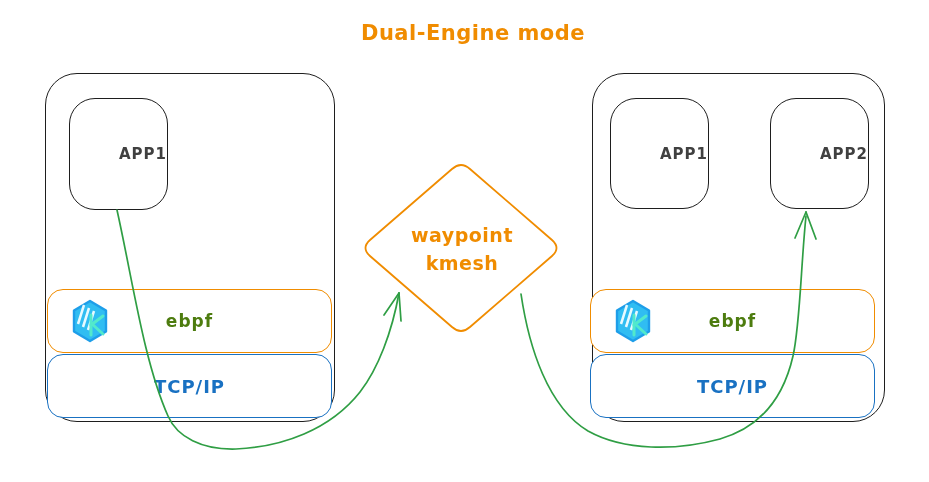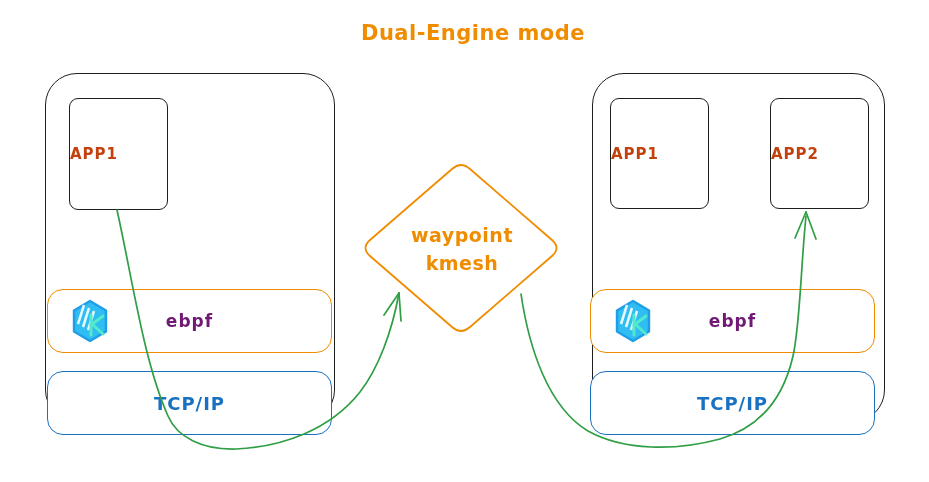--- a/index.html
+++ b/index.html
@@ -10,38 +10,38 @@
   .title{
     position:absolute;left:0;top:21px;width:946px;text-align:center;
     font-size:21px;font-weight:bold;color:#f08c00;letter-spacing:0.5px;
   }
   .node{
     position:absolute;border:1.7px solid #1e1e1e;border-radius:32px;background:transparent;
   }
   .node-left{left:45px;top:73px;width:288px;height:347px;}
   .node-right{left:592px;top:73px;width:291px;height:347px;}
   .app{
-    position:absolute;border:1.6px solid #1e1e1e;border-radius:9px;background:#ffffff;
-    display:flex;align-items:center;justify-content:flex-start;
-    font-size:15px;font-weight:bold;color:#c2410c;letter-spacing:1px;
+    position:absolute;border:1.6px solid #1e1e1e;border-radius:26px;background:#ffffff;
+    display:flex;align-items:center;justify-content:flex-end;
+    font-size:15px;font-weight:bold;color:#404040;letter-spacing:1px;
   }
   .app-l1{left:69px;top:98px;width:97px;height:110px;}
   .app-r1{left:610px;top:98px;width:97px;height:109px;}
   .app-r2{left:770px;top:98px;width:97px;height:109px;}
   .bar{
     position:absolute;border-radius:16px;background:#ffffff;
     display:flex;align-items:center;justify-content:center;
   }
   .bar-ebpf{border:1.9px solid #f08c00;}
-  .bar-tcp{border:1.9px solid #1971c2;margin-top:17px;}
+  .bar-tcp{border:1.9px solid #1971c2;}
   .ebpf-l{left:47px;top:289px;width:283px;height:62px;}
   .tcp-l {left:47px;top:354px;width:283px;height:62px;}
   .ebpf-r{left:590px;top:289px;width:283px;height:62px;}
   .tcp-r {left:590px;top:354px;width:283px;height:62px;}
-  .bar-label-ebpf{font-size:17px;font-weight:bold;color:#701a75;letter-spacing:1px;}
+  .bar-label-ebpf{font-size:17px;font-weight:bold;color:#4d7c0f;letter-spacing:1px;}
   .bar-label-tcp{font-size:18px;font-weight:bold;color:#1971c2;letter-spacing:1px;}
   .logo{position:absolute;left:22px;top:9px;width:40px;height:44px;}
   .overlay{position:absolute;left:0;top:0;width:929px;height:482px;pointer-events:none;z-index:5;}
   .waypoint-label{
     position:absolute;left:361px;top:221px;width:202px;text-align:center;z-index:6;
     font-size:19px;font-weight:bold;color:#f08c00;line-height:28px;letter-spacing:0.5px;
   }
 </style>
 </head>
 <body>

